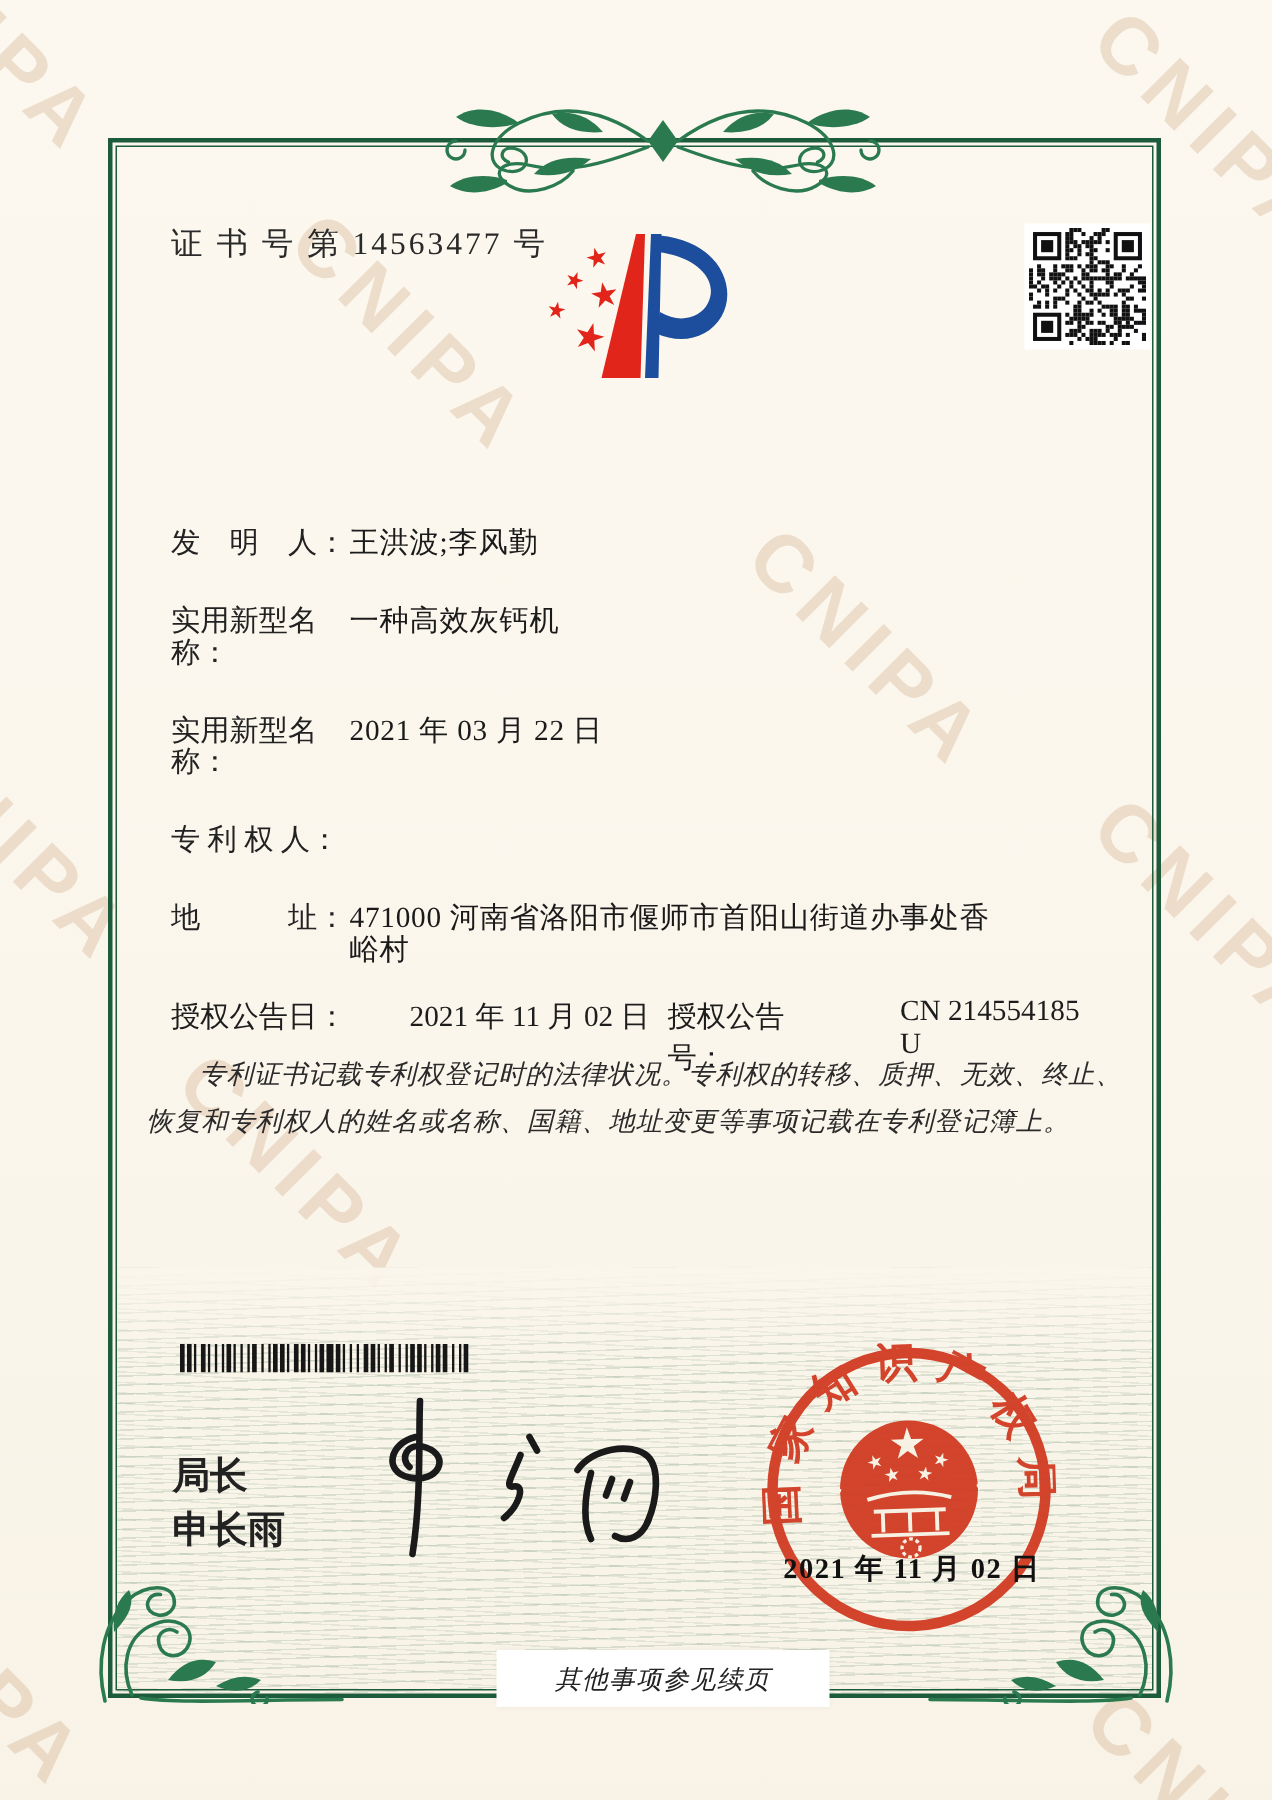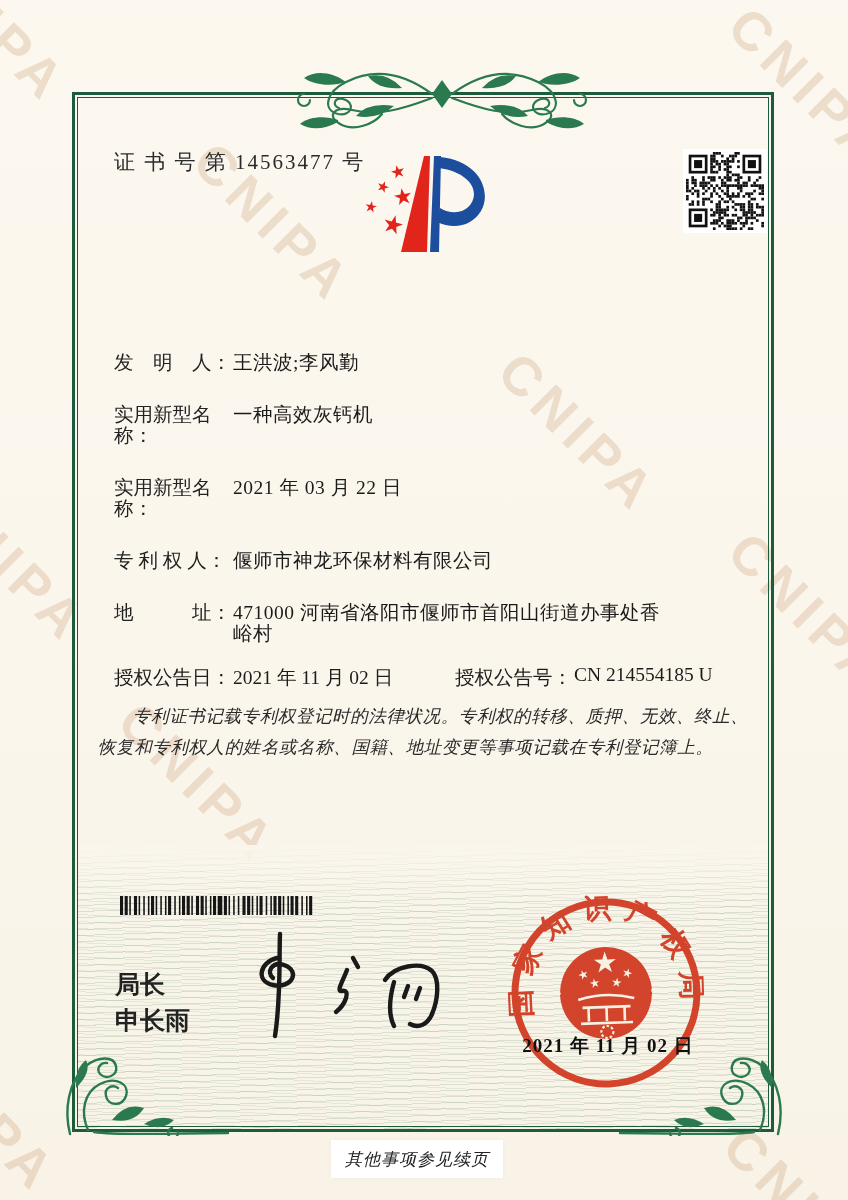--- a/index.html
+++ b/index.html
@@ -44,21 +44,21 @@
   .title{
     position:absolute; left:72px; top:249px; width:702px; z-index:5;
     text-align:center; font-size:46px; font-weight:700; letter-spacing:9px; color:#101010;
   }
   
   .fields{ position:absolute; left:114px; top:352px; width:560px; z-index:5; }
   .row{ display:flex; margin-bottom:31px; font-size:19.5px; line-height:21px; }
   .row .lbl{ flex:0 0 119px; color:#222; }
   .row .val{ letter-spacing:0.5px; color:#1a1a1a; }
   .grant{ position:absolute; left:114px; top:664px; width:620px; display:flex; z-index:5; font-size:19.5px; }
-  .grant .pair{ display:flex; }
+  .grant .pair{ display:flex;gap:40px; }
   .grant .pair1{ width:341px; }
   .grant .lbl{ width:119px; }
   
   .paras{
     position:absolute; left:98px; top:701px; width:652px; z-index:5;
     font-size:17.5px; line-height:31px; letter-spacing:0.6px;
     font-style:italic; color:#2a2a2a;
   }
   .paras p{ text-indent:2em; }
   
@@ -71,21 +71,21 @@
   .seal text{ font-weight:700; letter-spacing:12px; font-size:28px; font-family:"Liberation Serif",serif; }
   .seal-date{
     position:absolute; left:518px; top:1033px; width:180px; z-index:7;
     text-align:center; font-size:19px; font-weight:700; color:#111; letter-spacing:1px;
   }
   .page-num{
     position:absolute; left:72px; top:1085px; width:702px; z-index:5;
     text-align:center; font-size:16px; color:#333; letter-spacing:2px;
   }
   .cont-note{
-    position:absolute; left:331px; top:1140px; width:172px; height:38px; z-index:5;
+    position:absolute; left:331px; top:1100px; width:222px; height:38px; z-index:5;
     background:#ffffff; display:flex; align-items:center; justify-content:center;
     font-size:17px; font-style:italic; color:#222; letter-spacing:1px;
     box-shadow:0 0 4px rgba(0,0,0,0.04);
   }
 </style>
 </head>
 <body>
 
 <div class="page">
 
@@ -465,21 +465,20 @@
     <div class="row">
       <span class="lbl">实用新型名称：</span>
       <span class="val">一种高效灰钙机</span>
     </div>
     <div class="row">
       <span class="lbl">实用新型名称：</span>
       <span class="val">2021 年 03 月 22 日</span>
     </div>
     <div class="row">
       <span class="lbl">专 利 权 人：</span>
-      <span class="val">偃师市神龙环保材料有限公司</span>
     </div>
     <div class="row">
       <span class="lbl">地　　　址：</span>
       <span class="val">471000 河南省洛阳市偃师市首阳山街道办事处香峪村</span>
     </div>
   </div>
 
   <div class="grant">
     <div class="pair pair1">
       <span class="lbl">授权公告日：</span>

